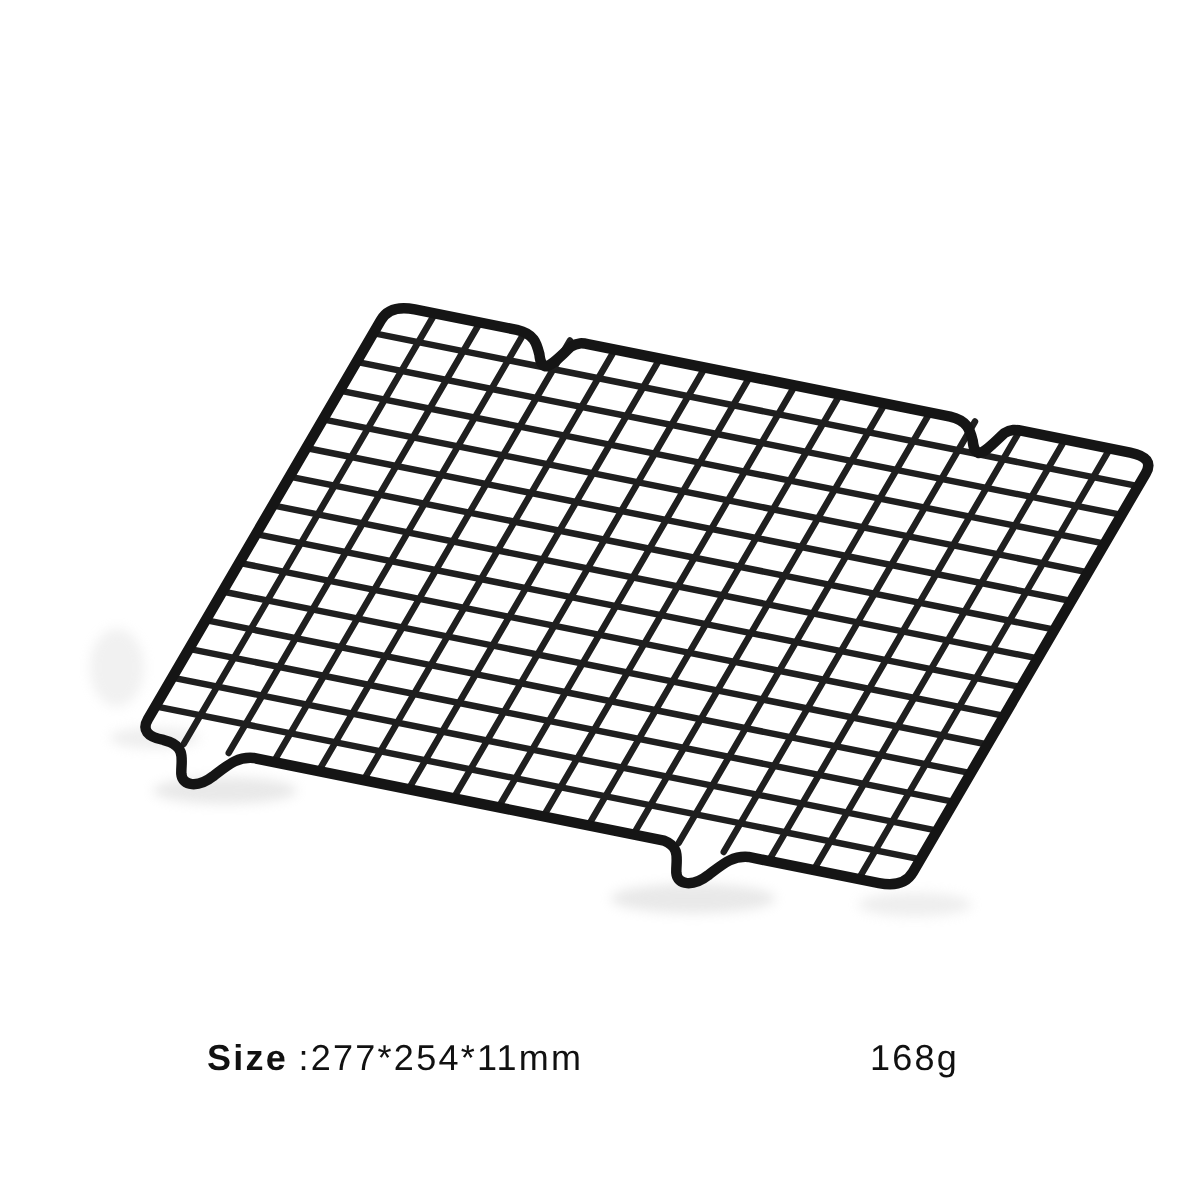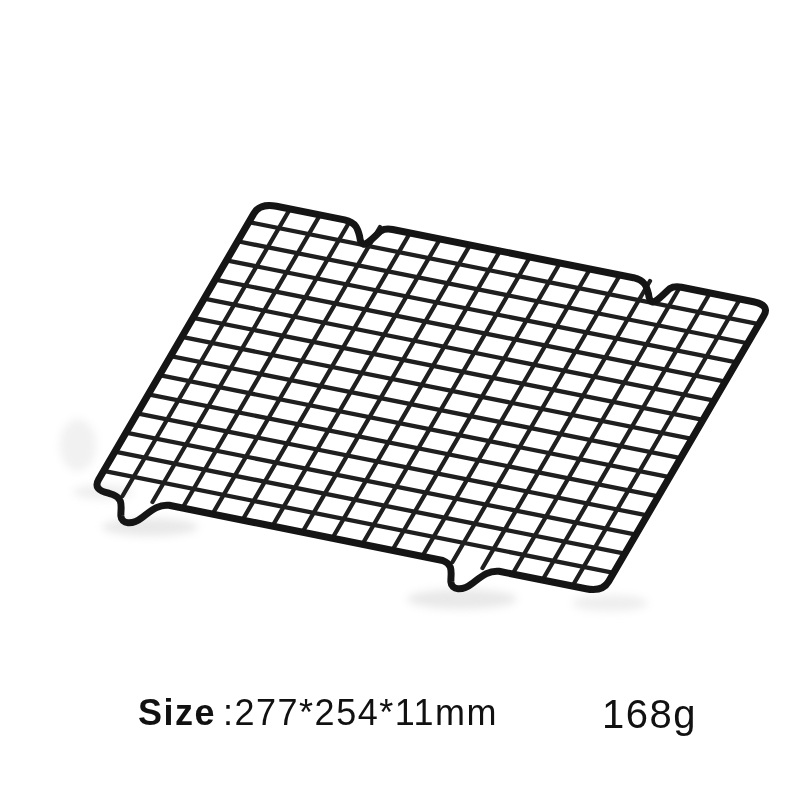--- a/index.html
+++ b/index.html
@@ -20,37 +20,37 @@
   #rack-svg {
     position: absolute;
     left: 0;
     top: 0;
   }
   .caption-line {
     position: absolute;
     top: 692px;
     left: 138px;
     color: #111111;
-    font-size: 36px;
+    font-size: 24px;
     letter-spacing: 1.5px;
     white-space: nowrap;
   }
   .caption-line .lbl {
     font-weight: 700;
   }
   .caption-line .val {
     font-weight: 400;
     margin-left: 7px;
   }
   .weight-line {
     position: absolute;
     top: 692px;
-    left: 602px;
+    left: 580px;
     color: #111111;
-    font-size: 40px;
+    font-size: 24px;
     letter-spacing: 1.5px;
     font-weight: 400;
     white-space: nowrap;
   }
 </style>
 </head>
 <body>
 
 <div class="stage">
 

